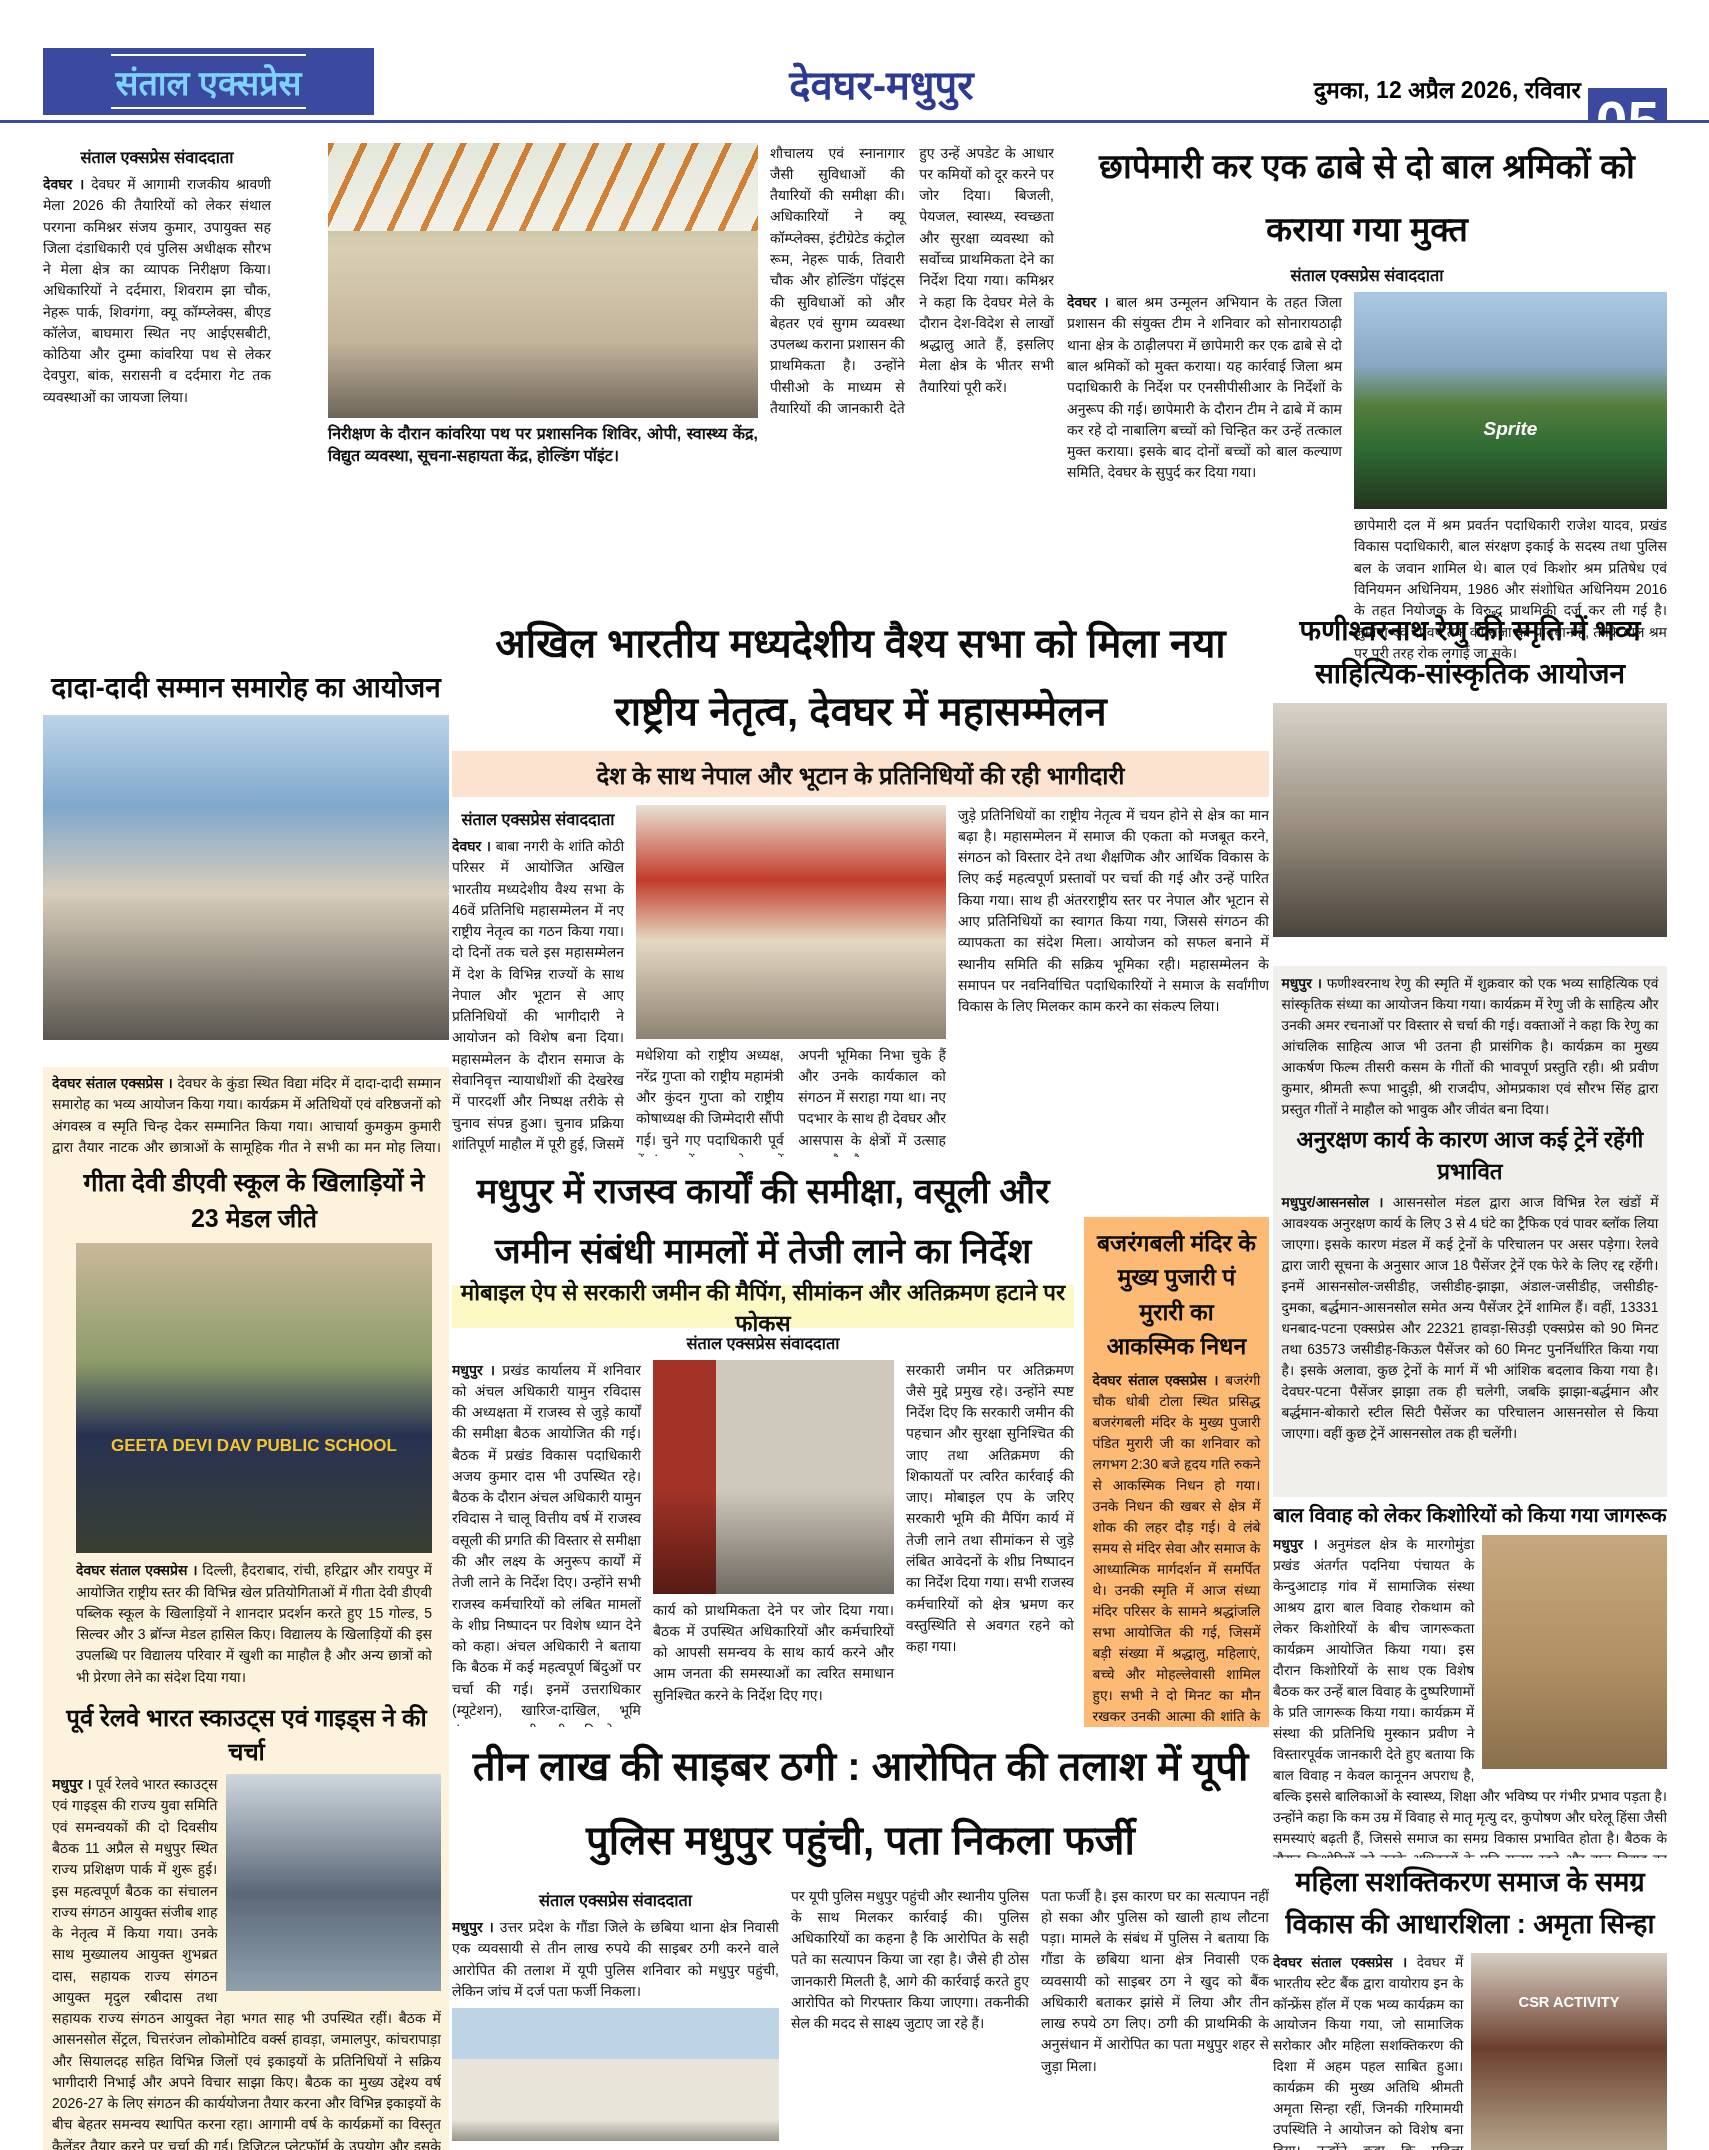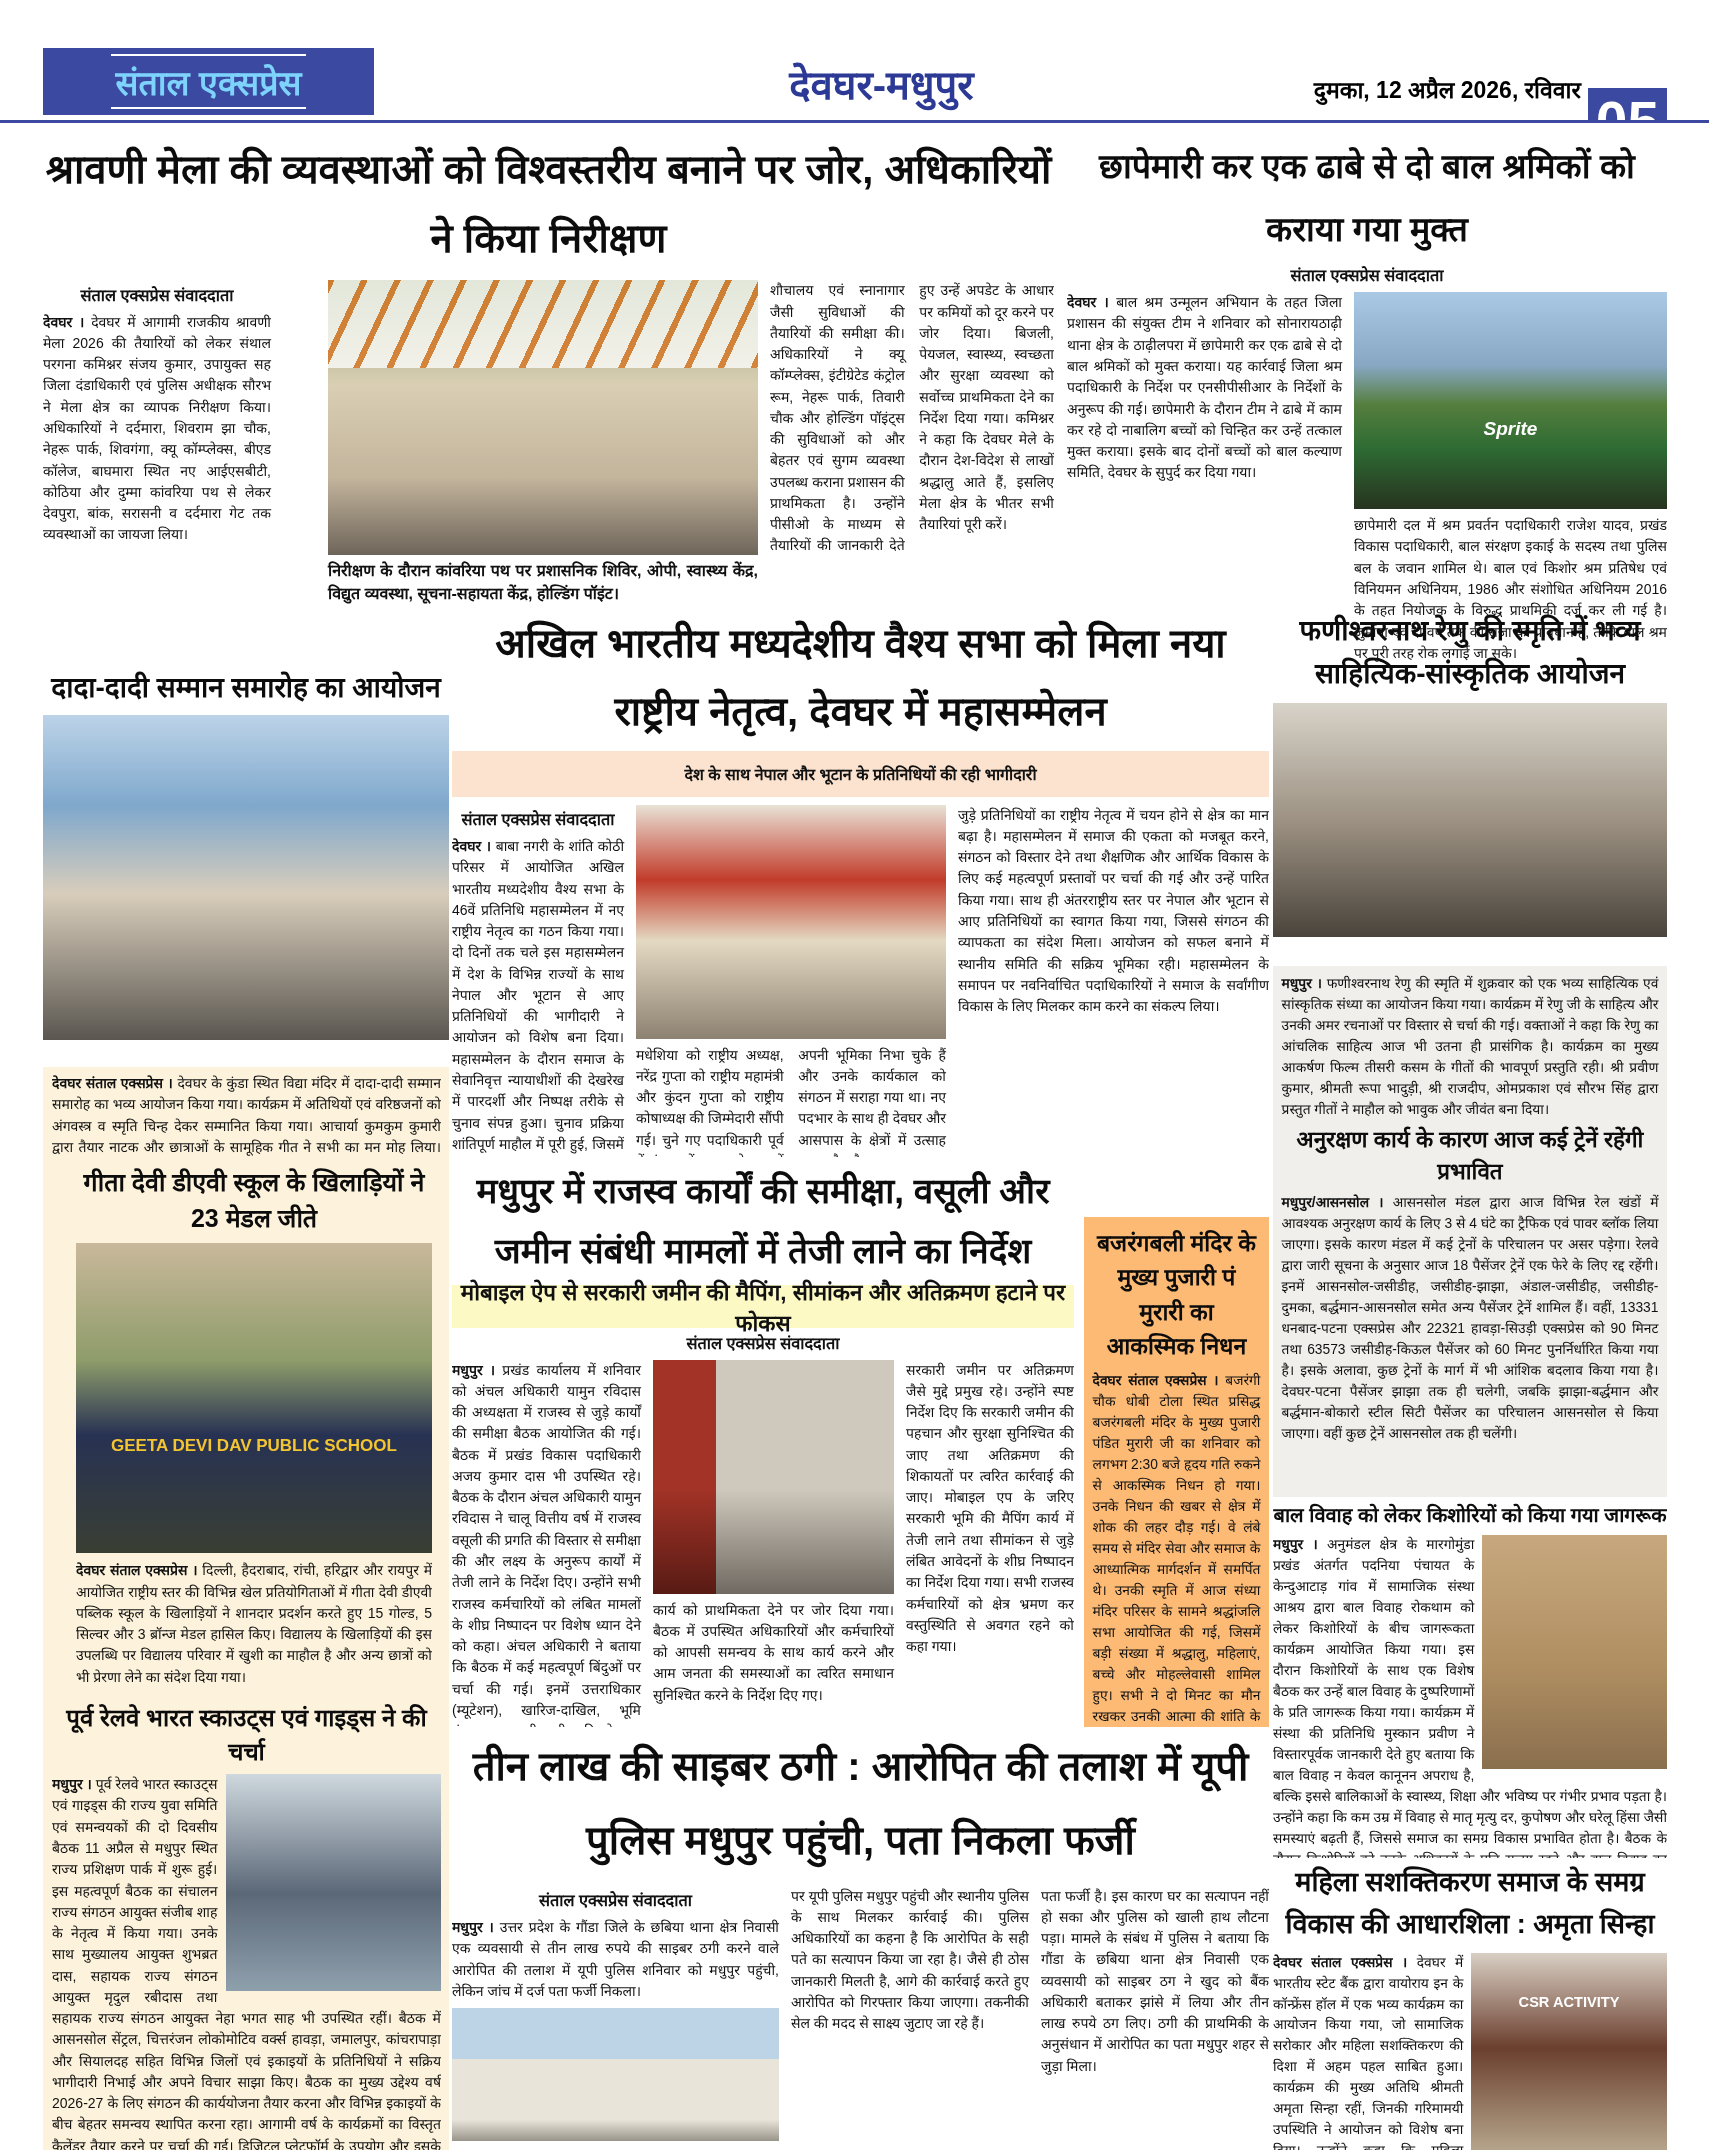--- a/index.html
+++ b/index.html
@@ -61,21 +61,20 @@
       <span>संताल एक्सप्रेस</span>
     </div>
     <div class="edition-title">देवघर-मधुपुर</div>
     <div class="date-line">दुमका, 12 अप्रैल 2026, रविवार</div>
     <div class="pagenum-box">05</div>
   </header>
 
   <div class="abs cream" style="left:43px;top:1067px;width:406px;height:1564px;"></div>
 
   <section class="abs" style="left:43px;top:135px;width:1011px;height:527px;">
-    <h1 class="hl" style="font-size:40px;line-height:1.72;">श्रावणी मेला की व्यवस्थाओं को विश्वस्तरीय बनाने पर जोर, अधिकारियों ने किया निरीक्षण</h1>
     <div class="flexrow" style="margin-top:7.7px;">
       <div style="width:228px;flex:none;">
         <div class="byline">संताल एक्सप्रेस संवाददाता</div>
         <p class="body-txt"><b class="dl">देवघर ।</b> <span>देवघर में आगामी राजकीय श्रावणी मेला 2026 की तैयारियों को लेकर संथाल परगना कमिश्नर संजय कुमार, उपायुक्त सह जिला दंडाधिकारी एवं पुलिस अधीक्षक सौरभ ने मेला क्षेत्र का व्यापक निरीक्षण किया। अधिकारियों ने दर्दमारा, शिवराम झा चौक, नेहरू पार्क, शिवगंगा, क्यू कॉम्प्लेक्स, बीएड कॉलेज, बाघमारा स्थित नए आईएसबीटी, कोठिया और दुम्मा कांवरिया पथ से लेकर देवपुरा, बांक, सरासनी व दर्दमारा गेट तक व्यवस्थाओं का जायजा लिया।</span></p>
       </div>
       <div style="width:430px;flex:none;padding-left:45px;">
         <div class="photo ph-mela" style="height:275px;"></div>
         <p class="caption">निरीक्षण के दौरान कांवरिया पथ पर प्रशासनिक शिविर, ओपी, स्वास्थ्य केंद्र, विद्युत व्यवस्था, सूचना-सहायता केंद्र, होल्डिंग पॉइंट।</p>
       </div>
       <div style="flex:1;">
@@ -119,21 +118,21 @@
   <section class="abs" style="left:52px;top:1701px;width:389px;height:475px;">
     <h1 class="hl" style="font-size:24px;line-height:1.4;">पूर्व रेलवे भारत स्काउट्स एवं गाइड्स ने की चर्चा</h1>
     <div style="margin-top:6px;">
       <div class="photo ph-scouts" style="width:215px;height:217px;float:right;margin:0 0 6px 8.6px;"></div>
       <p class="body-txt"><b class="dl">मधुपुर ।</b> <span>पूर्व रेलवे भारत स्काउट्स एवं गाइड्स की राज्य युवा समिति एवं समन्वयकों की दो दिवसीय बैठक 11 अप्रैल से मधुपुर स्थित राज्य प्रशिक्षण पार्क में शुरू हुई। इस महत्वपूर्ण बैठक का संचालन राज्य संगठन आयुक्त संजीब शाह के नेतृत्व में किया गया। उनके साथ मुख्यालय आयुक्त शुभब्रत दास, सहायक राज्य संगठन आयुक्त मृदुल रबीदास तथा सहायक राज्य संगठन आयुक्त नेहा भगत साह भी उपस्थित रहीं। बैठक में आसनसोल सेंट्रल, चित्तरंजन लोकोमोटिव वर्क्स हावड़ा, जमालपुर, कांचरापाड़ा और सियालदह सहित विभिन्न जिलों एवं इकाइयों के प्रतिनिधियों ने सक्रिय भागीदारी निभाई और अपने विचार साझा किए। बैठक का मुख्य उद्देश्य वर्ष 2026-27 के लिए संगठन की कार्ययोजना तैयार करना और विभिन्न इकाइयों के बीच बेहतर समन्वय स्थापित करना रहा। आगामी वर्ष के कार्यक्रमों का विस्तृत कैलेंडर तैयार करने पर चर्चा की गई। डिजिटल प्लेटफॉर्म के उपयोग और इसके अपडेट पर विशेष जानकारी साझा की गई। इस ऐतिहासिक अवसर को भव्य तरीके से मनाने की रणनीति बनाई गई।</span></p>
     </div>
   </section>
 
   <section class="abs" style="left:452px;top:609px;width:817px;height:548px;">
     <h1 class="hl" style="font-size:40px;line-height:1.7;">अखिल भारतीय मध्यदेशीय वैश्य सभा को मिला नया राष्ट्रीय नेतृत्व, देवघर में महासम्मेलन</h1>
-    <div class="subbar peachbar" style="height:46px;font-size:16px;margin-top:6px;">देश के साथ नेपाल और भूटान के प्रतिनिधियों की रही भागीदारी</div>
+    <div class="subbar peachbar" style="height:46px;font-size:24px;margin-top:6px;">देश के साथ नेपाल और भूटान के प्रतिनिधियों की रही भागीदारी</div>
     <div class="flexrow" style="margin-top:7.7px;">
       <div style="width:172px;flex:none;">
         <div class="byline">संताल एक्सप्रेस संवाददाता</div>
         <p class="body-txt"><b class="dl">देवघर ।</b> <span>बाबा नगरी के शांति कोठी परिसर में आयोजित अखिल भारतीय मध्यदेशीय वैश्य सभा के 46वें प्रतिनिधि महासम्मेलन में नए राष्ट्रीय नेतृत्व का गठन किया गया। दो दिनों तक चले इस महासम्मेलन में देश के विभिन्न राज्यों के साथ नेपाल और भूटान से आए प्रतिनिधियों की भागीदारी ने आयोजन को विशेष बना दिया। महासम्मेलन के दौरान समाज के सेवानिवृत्त न्यायाधीशों की देखरेख में पारदर्शी और निष्पक्ष तरीके से चुनाव संपन्न हुआ। चुनाव प्रक्रिया शांतिपूर्ण माहौल में पूरी हुई, जिसमें नए पदाधिकारियों का चयन हुआ। चुनाव परिणाम के अनुसार मनोज</span></p>
       </div>
       <div style="width:310px;flex:none;">
         <div class="photo ph-vaishya" style="height:234px;"></div>
         <div class="cols2 body-txt" style="margin-top:6px;">मधेशिया को राष्ट्रीय अध्यक्ष, नरेंद्र गुप्ता को राष्ट्रीय महामंत्री और कुंदन गुप्ता को राष्ट्रीय कोषाध्यक्ष की जिम्मेदारी सौंपी गई। चुने गए पदाधिकारी पूर्व में संगठन में अध्यक्ष के रूप में अपनी भूमिका निभा चुके हैं और उनके कार्यकाल को संगठन में सराहा गया था। नए पदभार के साथ ही देवघर और आसपास के क्षेत्रों में उत्साह का माहौल है।</div>
       </div>
       <div style="flex:1;">

